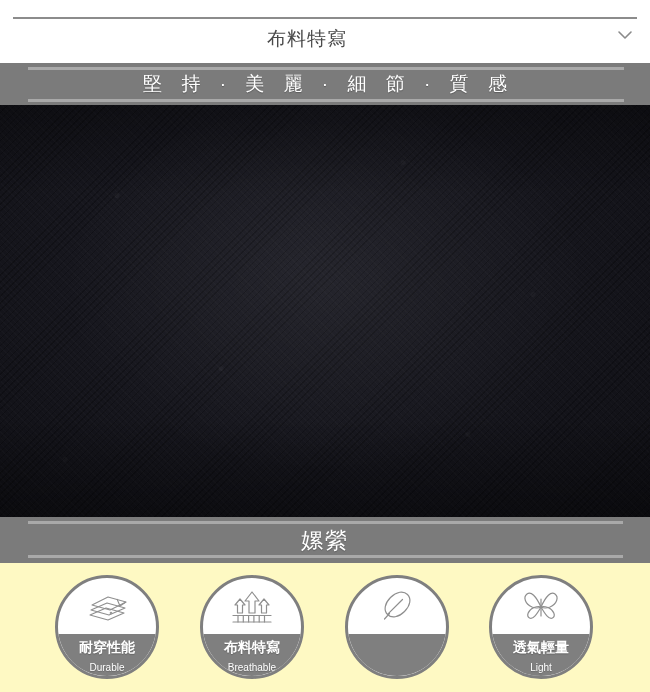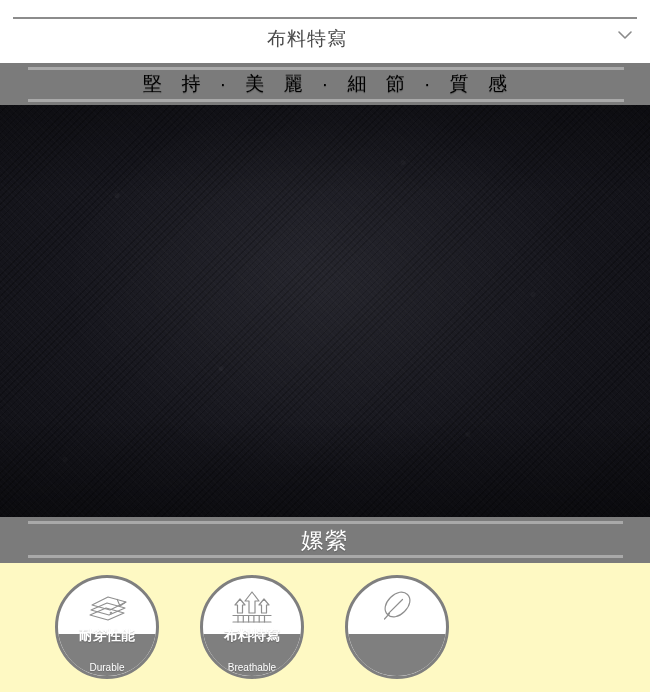--- a/index.html
+++ b/index.html
@@ -81,21 +81,21 @@
     background: #a9a9a9;
   }
   .banner-top .line-a { left: 28px; top: 4px; width: 596px; }
   .banner-top .line-b { left: 28px; top: 36px; width: 596px; }
   .banner-top-text {
     position: absolute;
     left: 0;
     top: 9px;
     width: 650px;
     text-align: center;
-    color: #000000;
+    color: #ffffff;
     font-size: 19px;
     letter-spacing: 7px;
     text-indent: 7px;
     line-height: 24px;
     white-space: nowrap;
     text-shadow: 0 1px 1px rgba(0,0,0,.25);
   }
 
   
   .fabric {
@@ -203,21 +203,21 @@
   }
   .badge-zh {
     font-size: 14px;
     font-weight: 700;
     letter-spacing: 0px;
     white-space: nowrap;
     text-shadow: 0 1px 1px rgba(0,0,0,.22);
   }
   .badge-en {
     font-size: 10px;
-    margin-top: 20px;
+    margin-top: 8px;
     white-space: nowrap;
     text-shadow: 0 1px 1px rgba(0,0,0,.2);
   }
 </style>
 </head>
 <body>
 
 <div class="page">
 
   <div class="top-header">
@@ -294,15 +294,33 @@
           <g fill="none" stroke="#8f8f8f" stroke-width="1.2" stroke-linecap="round" stroke-linejoin="round">
             <path d="M32.5 6.5 C36.5 10.5 35.5 17.5 29.5 23.5 C23.5 29.5 16.5 30.5 12.5 26.5
                      C8.5 22.5 9.5 15.5 15.5 9.5 C21.5 3.5 28.5 2.5 32.5 6.5 Z"></path>
             <path d="M12.8 26.2 C16 23 22 17 27.5 11.5"></path>
             <path d="M9.5 31 L14.5 25.5"></path>
           </g>
         </svg>
       </div>
     </div>
 
+    <div class="badge badge-4">
+      <div class="badge-bottom"></div>
+      <div class="badge-icon">
+        <svg width="48" height="40" viewBox="0 0 48 40" aria-hidden="true">
+          <g fill="none" stroke="#8f8f8f" stroke-width="1.2" stroke-linecap="round" stroke-linejoin="round">
+            <path d="M24 19 C19 8 14 3 10 6 C6 9 8 16 15 19 C20 21 22 20 24 19 Z"></path>
+            <path d="M24 19 C29 8 34 3 38 6 C42 9 40 16 33 19 C28 21 26 20 24 19 Z"></path>
+            <path d="M24 19 C20 26 16 32 12.5 30 C9 28 11 22 17 19.5 C20 18.4 22.5 18.2 24 19 Z"></path>
+            <path d="M24 19 C28 26 32 32 35.5 30 C39 28 37 22 31 19.5 C28 18.4 25.5 18.2 24 19 Z"></path>
+            <path d="M24 11 L24 28"></path>
+          </g>
+        </svg>
+      </div>
+      <div class="badge-labels">
+        <div class="badge-zh">透氣輕量</div>
+        <div class="badge-en">Light</div>
+      </div>
+    </div>
 
   </div>
 </div>
 
 </body></html>

